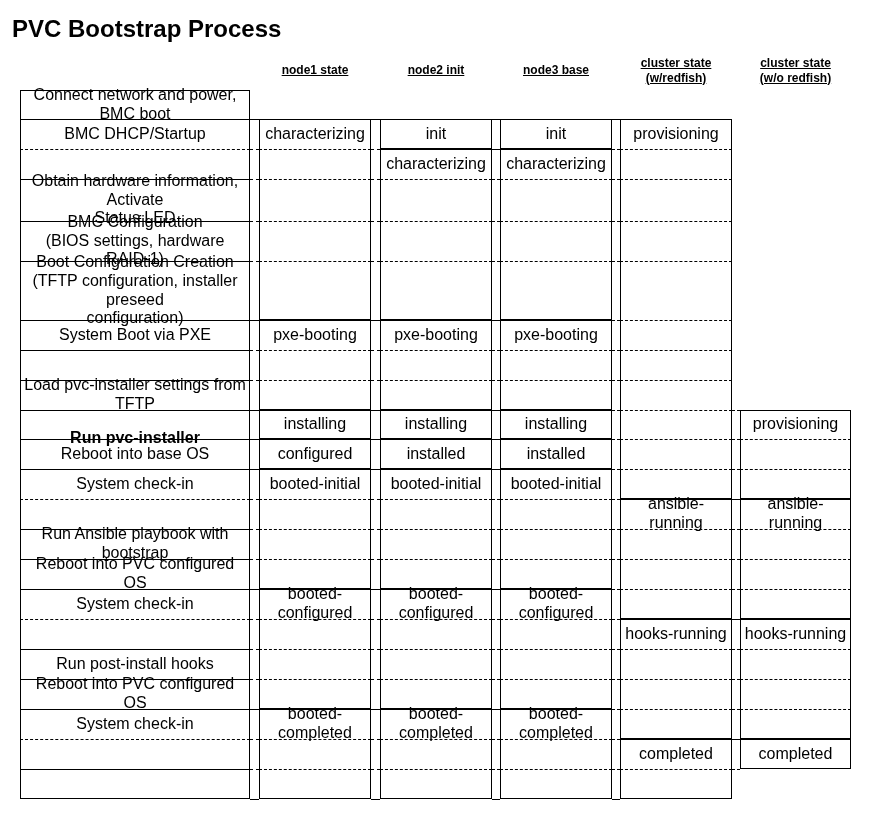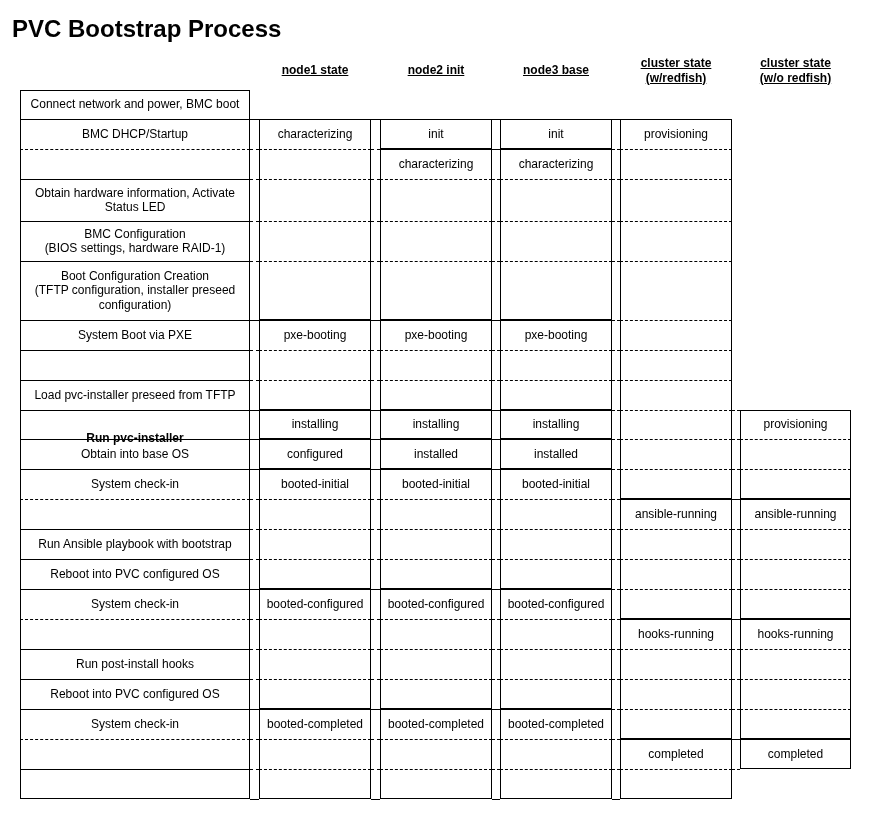--- a/index.html
+++ b/index.html
@@ -6,21 +6,21 @@
   #page{position:relative;width:871px;height:821px;background:#ffffff;overflow:hidden;
         font-family:"Liberation Sans",sans-serif;color:#000;}
   .abs{position:absolute;}
   #title{left:12px;top:15px;font-size:24px;font-weight:bold;white-space:nowrap;}
   .col-header{display:flex;align-items:center;justify-content:center;text-align:center;
         font-size:12px;font-weight:bold;text-decoration:underline;white-space:pre-line;line-height:1.18;}
   .state-box{border:1px solid #000;box-sizing:border-box;}
   .hline{height:0;border-top:1px solid #000;}
   .hline.dashed{border-top-style:dashed;}
   .cell{display:flex;align-items:center;justify-content:center;text-align:center;
-        font-size:12px;line-height:1.18;white-space:pre-line;padding:0 2px;box-sizing:border-box;}
+        font-size:16px;line-height:1.18;white-space:pre-line;padding:0 2px;box-sizing:border-box;}
 </style>
 </head>
 <body>
 
 <div id="page">
   <div id="title" class="abs">PVC Bootstrap Process</div>
   <div id="stage" class="abs" style="left:0;top:0;width:871px;height:821px;">
       <div class="abs col-header" style="left: 259px; width: 112px; top: 54px; height: 33px;">node1 state</div>
       <div class="abs col-header" style="left: 380px; width: 112px; top: 54px; height: 33px;">node2 init</div>
       <div class="abs col-header" style="left: 500px; width: 112px; top: 54px; height: 33px;">node3 base</div>
@@ -154,23 +154,23 @@
       <div class="abs cell" style="left: 21px; width: 228px; top: 90px; height: 29px;">Connect network and power, BMC boot</div>
       <div class="abs cell" style="left: 21px; width: 228px; top: 119px; height: 30px;">BMC DHCP/Startup</div>
       <div class="abs cell" style="left: 21px; width: 228px; top: 179px; height: 42px;">Obtain hardware information, Activate
 Status LED</div>
       <div class="abs cell" style="left: 21px; width: 228px; top: 221px; height: 40px;">BMC Configuration
 (BIOS settings, hardware RAID-1)</div>
       <div class="abs cell" style="left: 21px; width: 228px; top: 261px; height: 59px;">Boot Configuration Creation
 (TFTP configuration, installer preseed
 configuration)</div>
       <div class="abs cell" style="left: 21px; width: 228px; top: 320px; height: 30px;">System Boot via PXE</div>
-      <div class="abs cell" style="left: 21px; width: 228px; top: 380px; height: 30px;">Load pvc-installer preseed from TFTP</div>
+      <div class="abs cell" style="left: 21px; width: 228px; top: 380px; height: 30px;">Load pvc-installer settings from TFTP</div>
       <div class="abs cell" style="left: 21px; width: 228px; top: 424px; height: 29px; font-weight: bold;">Run pvc-installer</div>
-      <div class="abs cell" style="left: 21px; width: 228px; top: 439px; height: 30px;">Obtain into base OS</div>
+      <div class="abs cell" style="left: 21px; width: 228px; top: 439px; height: 30px;">Reboot into base OS</div>
       <div class="abs cell" style="left: 21px; width: 228px; top: 469px; height: 30px;">System check-in</div>
       <div class="abs cell" style="left: 21px; width: 228px; top: 529px; height: 30px;">Run Ansible playbook with bootstrap</div>
       <div class="abs cell" style="left: 21px; width: 228px; top: 559px; height: 30px;">Reboot into PVC configured OS</div>
       <div class="abs cell" style="left: 21px; width: 228px; top: 589px; height: 30px;">System check-in</div>
       <div class="abs cell" style="left: 21px; width: 228px; top: 649px; height: 30px;">Run post-install hooks</div>
       <div class="abs cell" style="left: 21px; width: 228px; top: 679px; height: 30px;">Reboot into PVC configured OS</div>
       <div class="abs cell" style="left: 21px; width: 228px; top: 709px; height: 30px;">System check-in</div>
       <div class="abs state-box" style="left: 259px; top: 119px; width: 112px; height: 201px;"></div>
       <div class="abs hline dashed" style="left: 259px; width: 112px; top: 149px;"></div>
       <div class="abs hline dashed" style="left: 259px; width: 112px; top: 179px;"></div>

